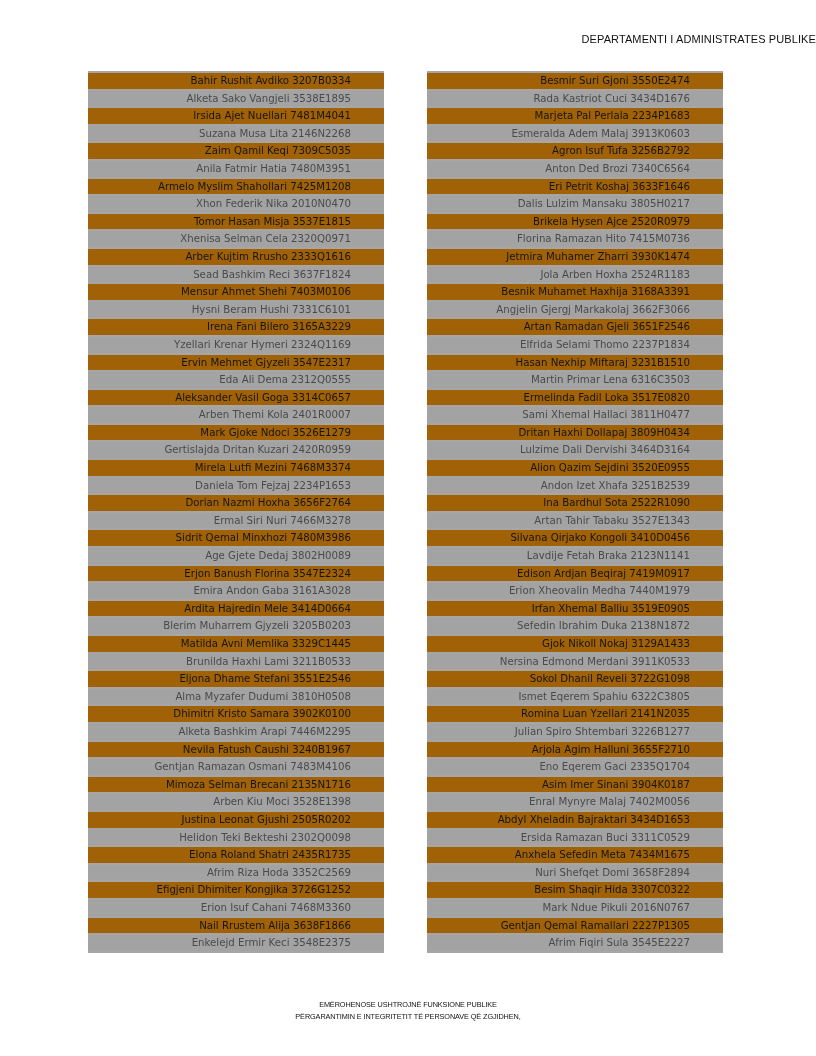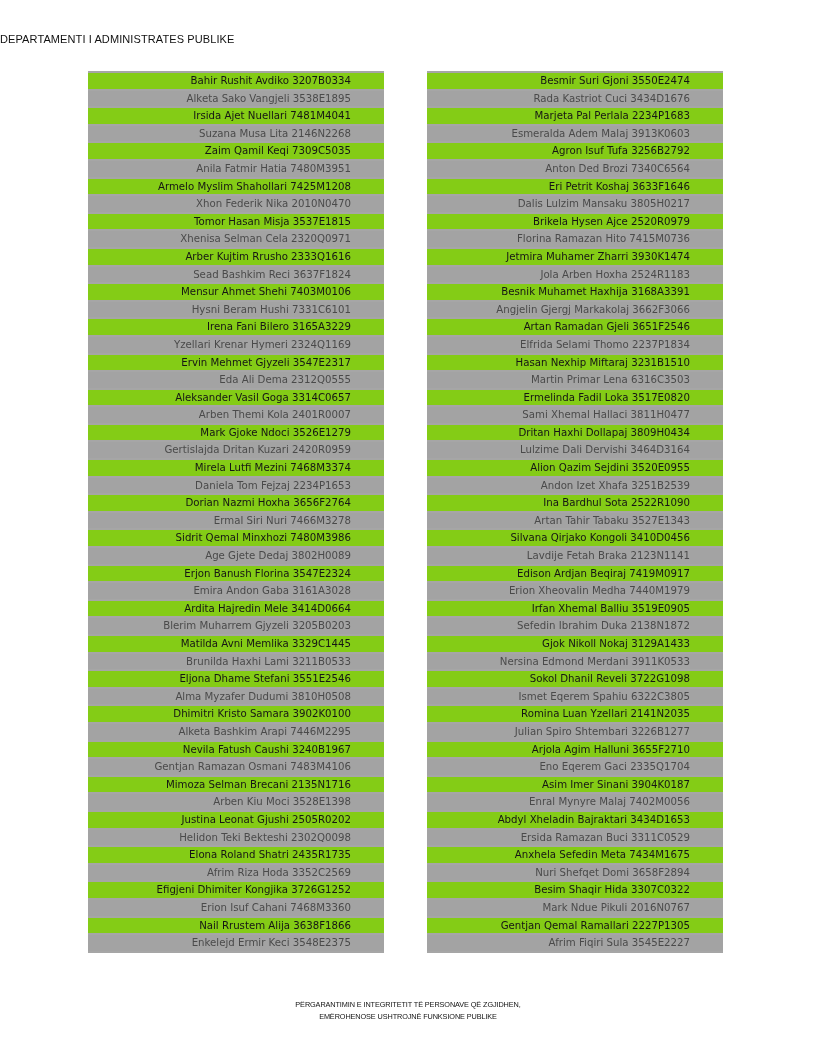--- a/index.html
+++ b/index.html
@@ -1,36 +1,36 @@
 <!DOCTYPE html>
 <html><head>
   <meta charset="utf-8">
   <style>
     html, body { margin: 0; padding: 0; }
     body {
       width: 816px; height: 1056px; background: #ffffff; position: relative; overflow: hidden;
       font-family: "DejaVu Sans", "Liberation Sans", sans-serif;
     }
     .page-title {
-      position: absolute; top: 33px; left: 0; width: 816px; text-align: left;
+      position: absolute; top: 33px; left: 0; width: 816px; text-align: right;
       font-family: "Liberation Sans", sans-serif; font-size: 11px; color: #111; letter-spacing: 0.1px;
     }
     .column {
       position: absolute; top: 71px; width: 296px;
       border-bottom: 2px solid #a6a6a6;
     }
     .col-left { left: 88px; }
     .col-right { left: 427px; width: 296px; }
     .row {
       box-sizing: border-box; height: 17.6px; line-height: 15px;
       border-top: 2px solid #a6a6a6;
       text-align: right; padding-right: 33px;
       font-size: 10.2px; white-space: nowrap; overflow: hidden;
     }
-    .row.odd { background: #84cc16; color: #151515; }
+    .row.odd { background: #a16207; color: #151515; }
     .row.even { background: #a3a3a3; color: #4a4a4a; }
     .footer {
       position: absolute; top: 999px; left: 0; width: 816px; text-align: center;
       font-family: "Liberation Sans", sans-serif; font-size: 7.3px; color: #111; line-height: 12px;
       letter-spacing: -0.1px;
     }
   </style>
 </head>
 <body>
 
@@ -135,15 +135,15 @@
     <div class="row even">Ersida Ramazan Buci 3311C0529</div>
     <div class="row odd">Anxhela Sefedin Meta 7434M1675</div>
     <div class="row even">Nuri Shefqet Domi 3658F2894</div>
     <div class="row odd">Besim Shaqir Hida 3307C0322</div>
     <div class="row even">Mark Ndue Pikuli 2016N0767</div>
     <div class="row odd">Gentjan Qemal Ramallari 2227P1305</div>
     <div class="row even">Afrim Fiqiri Sula 3545E2227</div>
   </div>
 
 <div class="footer">
+  <div>EMËROHENOSE USHTROJNË FUNKSIONE PUBLIKE</div>
   <div>PËRGARANTIMIN E INTEGRITETIT TË PERSONAVE QË ZGJIDHEN,</div>
-  <div>EMËROHENOSE USHTROJNË FUNKSIONE PUBLIKE</div>
 </div>
 
 </body></html>

